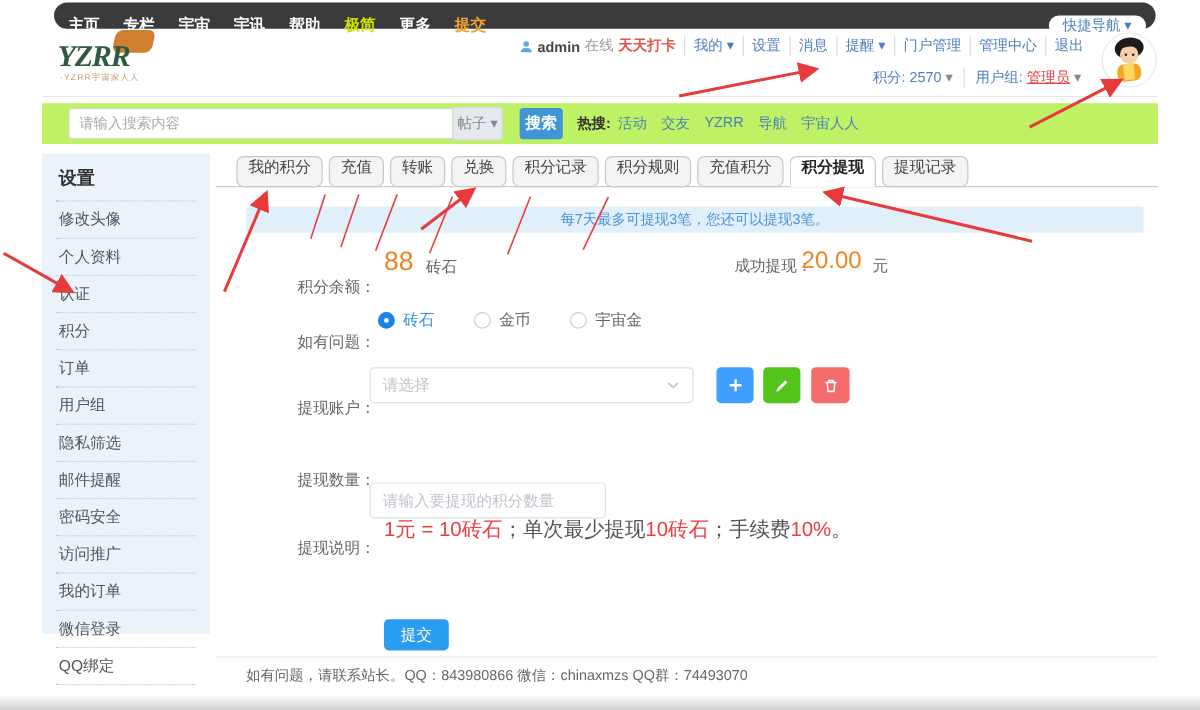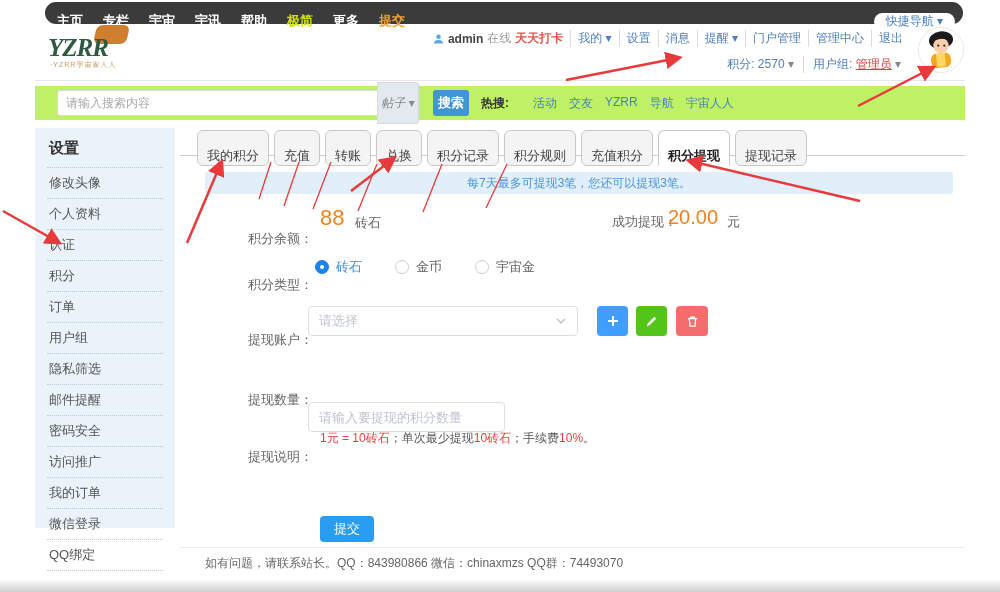--- a/index.html
+++ b/index.html
@@ -39,41 +39,41 @@
   .avatar { position:absolute; left:918px; top:27px; width:46px; height:46px; border-radius:50%;
     background:#fff; border:1px solid #e8e8e8; overflow:hidden; cursor:pointer; }
   .header-divider { position:absolute; left:35px; top:80px; width:930px; height:1px; background:#e8e8e8; }
 
   
   .search-bar { position:absolute; left:35px; top:86px; width:930px; height:34px;
     background:#bef264; display:flex; align-items:center; padding-left:22px; }
   .search-input { width:320px; height:26px; border:1px solid #d9d9d9; border-right:none;
     border-radius:3px 0 0 3px; padding:0 8px; font-size:12px; color:#333; background:#fff; outline:none; }
   .search-input::placeholder { color:#aaa; }
-  .search-type { width:42px; height:42px; background:#e3e9ef; border:1px solid #d9d9d9;
+  .search-type { width:42px; height:28px; background:#e3e9ef; border:1px solid #d9d9d9;
     border-radius:0 3px 3px 0; font-size:12px; color:#888; display:flex; align-items:center;
-    justify-content:center; cursor:pointer;font-style:italic; }
+    justify-content:center; cursor:pointer; }
   .search-btn { margin-left:14px; width:36px; height:26px; background:#4095d5; color:#fff;
     font-size:13px; font-weight:bold; border:none; border-radius:3px; cursor:pointer; }
   .hot-label { margin-left:12px; font-size:12px; font-weight:bold; color:#333; }
-  .hot-links { display:flex; gap:12px; margin-left:24px; }
+  .hot-links { display:flex; gap:12px; margin-left:6px; }
   .hot-links span { font-size:12px; color:#4d7fbe; cursor:pointer; }
 
   
   .sidebar { position:absolute; left:35px; top:128px; width:140px; height:400px;
     background:#eaf3fa; padding:0 12px; }
   .sidebar-title { font-size:15px; font-weight:bold; color:#333; padding:11px 2px 9px;
     border-bottom:1px dotted #bccbd9; }
   .side-item { font-size:13px; color:#555; padding:6px 2px; border-bottom:1px dotted #bccbd9; cursor:pointer; }
 
   
   .tabs-line { position:absolute; left:180px; top:155px; width:785px; height:1px; background:#cccccc; z-index:1; }
   .tabs { position:absolute; left:197px; top:130px; display:flex; gap:5px; z-index:2; align-items:flex-end; }
   .tab { font-size:13px; color:#444; background:#f4f4f5; border:1px solid #c8c8c8;
-    border-radius:6px; padding:17px 9px; height:26px; line-height:16px; cursor:pointer; white-space:nowrap; }
+    border-radius:6px; padding:0 9px; height:26px; line-height:16px; cursor:pointer; white-space:nowrap; }
   .tab.active { background:#fff; font-weight:bold; color:#222; border-radius:6px 6px 0 0;
     border-bottom-color:#fff; z-index:3; }
 
   
   .notice { position:absolute; left:205px; top:172px; width:748px; height:22px; line-height:22px;
     background:#e1effb; color:#4b93dc; font-size:12px; text-align:center; border-radius:2px; }
 
   
   .flabel { position:absolute; font-size:13px; color:#666;margin-top:17px; }
   .balance-value { position:absolute; left:320px; top:205px; font-size:22px; color:#f0831e; }
@@ -100,21 +100,21 @@
   .icon-btn { position:absolute; top:306px; height:30px; border:none; border-radius:4px;
     display:flex; align-items:center; justify-content:center; cursor:pointer; }
   .btn-add { left:597px; width:31px; background:#409eff; }
   .btn-edit { left:636px; width:31px; background:#52c41a; }
   .btn-del { left:676px; width:32px; background:#f56c6c; }
 
   .amount-input { position:absolute; left:308px; top:366px; width:197px; height:30px;
     border:1px solid #dcdfe6; border-radius:4px; padding:0 10px; font-size:13px; color:#333; outline:none;margin-top:36px; }
   .amount-input::placeholder { color:#bfc4cc; }
 
-  .note-text { position:absolute; left:320px; top:430px; font-size:12px; color:#555; }
+  .note-text { position:absolute; left:320px; top:430px; font-size:17px; color:#555; }
   .note-text .red { color:#f03c3c; }
 
   .submit-btn { position:absolute; left:320px; top:516px; height:26px; padding:0 14px;
     background:#2b9df0; color:#fff; font-size:13px; border:none; border-radius:4px; cursor:pointer; }
 
   .footer-divider { position:absolute; left:180px; top:547px; width:785px; height:1px; background:#ececec; }
   .footer-note { position:absolute; left:205px; top:555px; font-size:12px; color:#666; }
   .bottom-shadow { position:absolute; left:0; top:579px; width:1000px; height:13px;
     background:linear-gradient(to bottom,#ffffff,#cfcfcf); }
 
@@ -238,21 +238,21 @@
 
   <div class="notice">每7天最多可提现3笔，您还可以提现3笔。</div>
 
   <span class="flabel" style="left:248px;top:213px;">积分余额：</span>
   <span class="balance-value">88</span>
   <span class="balance-unit">砖石</span>
   <span class="withdrawn-label">成功提现：</span>
   <span class="withdrawn-value">20.00</span>
   <span class="withdrawn-unit">元</span>
 
-  <span class="flabel" style="left:248px;top:259px;">积分类型：</span>
+  <span class="flabel" style="left:248px;top:259px;">如有问题：</span>
   <div class="radio-group">
     <span class="radio-opt selected">
       <span class="radio checked"></span>
       <span class="radio-label">砖石</span>
     </span>
     <span class="radio-opt">
       <span class="radio"></span>
       <span class="radio-label">金币</span>
     </span>
     <span class="radio-opt">

